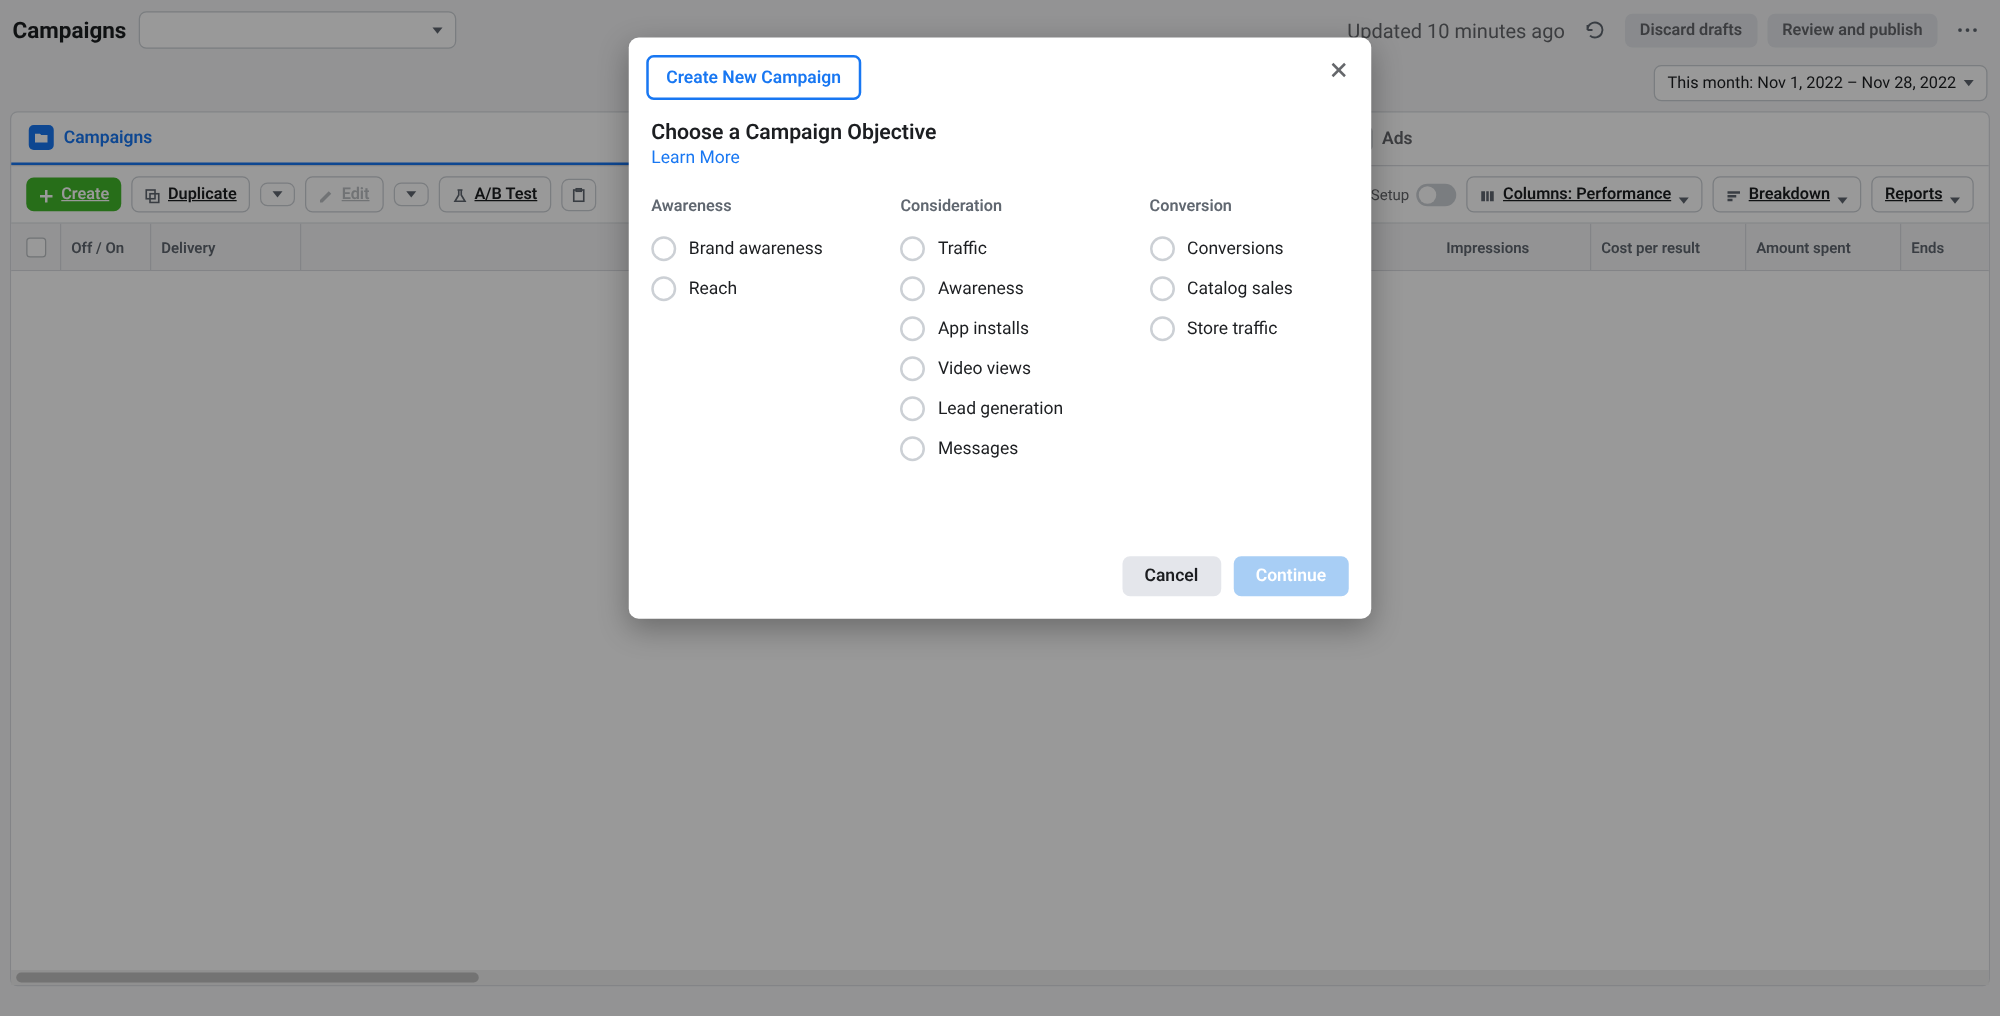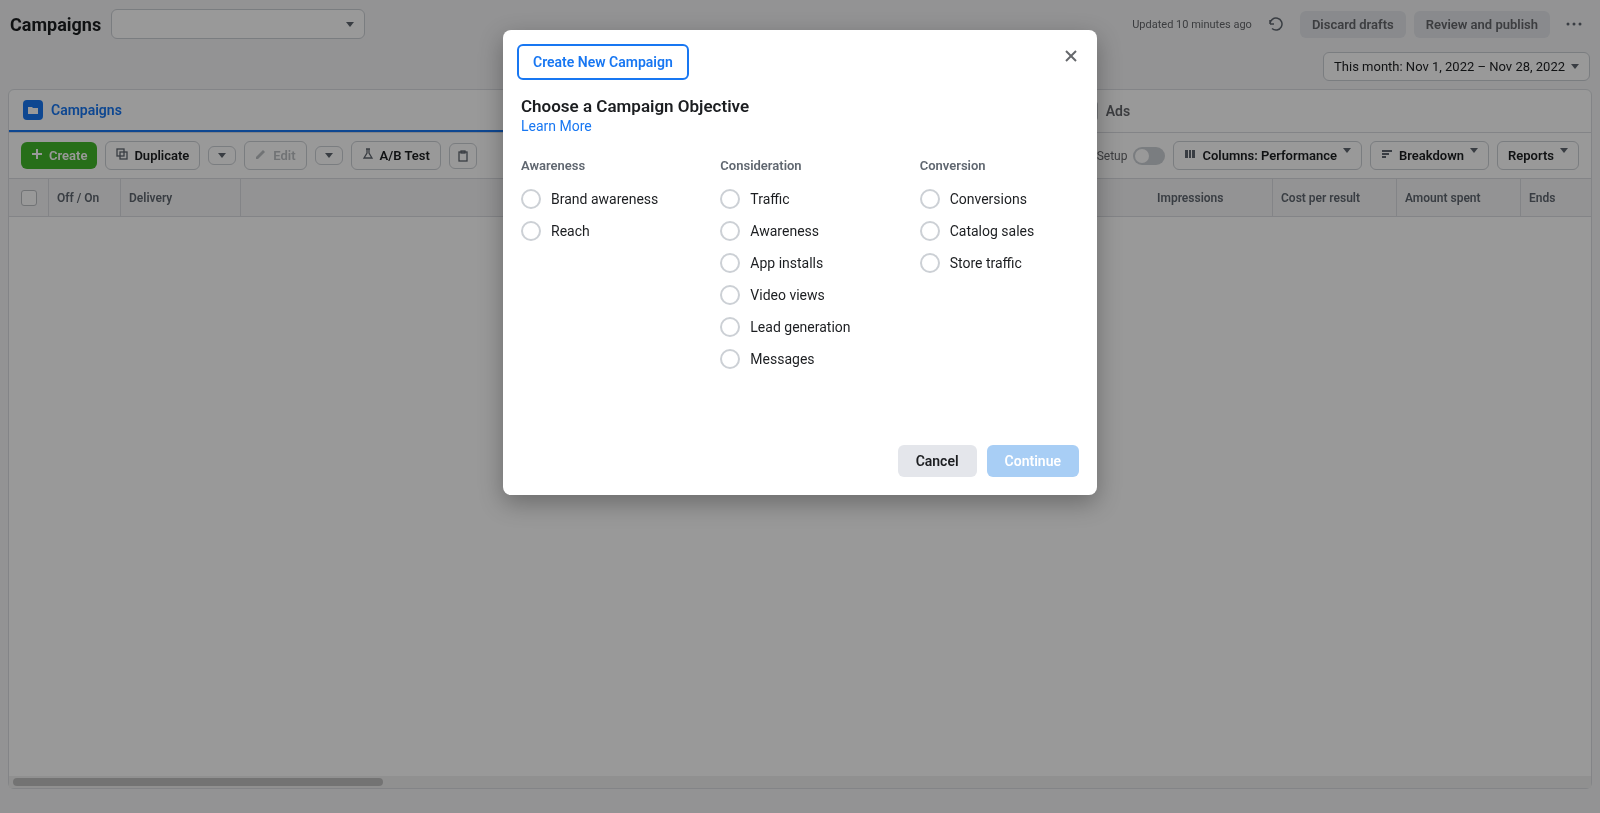--- a/index.html
+++ b/index.html
@@ -2,39 +2,39 @@
 <html><head>
 <meta charset="utf-8">
 <style>
 * { box-sizing: border-box; margin: 0; padding: 0; font-family: -apple-system, BlinkMacSystemFont, "Segoe UI", Roboto, Helvetica, Arial, sans-serif; }
 body { background: #f5f6f7; color: #1c1e21; font-size: 13px; width: 1600px; height: 813px; overflow: hidden; position: relative; }
 
 .topbar { display: flex; align-items: center; padding: 8px 10px; gap: 10px; }
 .topbar-title { font-size: 18px; font-weight: 700; }
 .account-dd { width: 254px; height: 30px; background: #fff; border: 1px solid #ccd0d5; border-radius: 6px; display: flex; align-items: center; justify-content: flex-end; padding: 0 10px; }
 .topbar-right { margin-left: auto; display: flex; align-items: center; gap: 8px; }
-.updated-text { color: #65676b; font-size: 11px; }
+.updated-text { color: #65676b; font-size: 16px; }
 .icon-btn { width: 32px; height: 32px; display: flex; align-items: center; justify-content: center; border-radius: 6px; cursor: pointer; }
 .pill-btn { background: #e4e6eb; color: #65676b; padding: 6px 12px; border-radius: 6px; font-weight: 600; font-size: 13px; cursor: pointer; border: none; }
 
 .searchbar { display: flex; align-items: center; padding: 4px 10px 8px; gap: 8px; }
 .search-input-wrap { flex: 1; max-width: 870px; display: flex; align-items: center; background: #fff; border: 1px solid #ccd0d5; border-radius: 18px; padding: 4px 12px; height: 32px; gap: 8px; }
 .search-input { border: none; outline: none; flex: 1; font-size: 13px; color: #65676b; }
 .date-range { margin-left: auto; display: flex; align-items: center; gap: 6px; background: #fff; border: 1px solid #ccd0d5; border-radius: 6px; padding: 6px 10px; font-size: 13px; }
 
 .main-panel { margin: 0 8px; background: #fff; border: 1px solid #dadde1; border-radius: 6px; height: 700px; display: flex; flex-direction: column; }
 .tabs-row { display: flex; border-bottom: 1px solid #dadde1; }
 .tab { flex: 1; padding: 10px 14px; display: flex; align-items: center; gap: 8px; font-size: 14px; font-weight: 600; color: #65676b; cursor: pointer; }
 .tab.active { color: #1877f2; border-bottom: 2px solid #1877f2; }
 .tab-icon { width: 20px; height: 20px; border-radius: 4px; display: flex; align-items: center; justify-content: center; }
 .tab.active .tab-icon { background: #1877f2; }
 .tab:not(.active) .tab-icon { background: #bcc0c4; }
 
 .toolbar { display: flex; align-items: center; padding: 8px 12px; gap: 8px; border-bottom: 1px solid #dadde1; }
-.btn { display: flex; align-items: flex-start; gap: 6px; padding: 6px 10px; border-radius: 6px; font-size: 13px; font-weight: 600; cursor: pointer; border: 1px solid #ccd0d5; background: #fff; color: #1c1e21; }
+.btn { display: flex; align-items: flex-end; gap: 6px; padding: 6px 10px; border-radius: 6px; font-size: 13px; font-weight: 600; cursor: pointer; border: 1px solid #ccd0d5; background: #fff; color: #1c1e21; text-decoration: underline; }
 .btn.green { background: #42b72a; color: #fff; border: none; }
 .btn.disabled { color: #bcc0c4; }
 .btn-dd { width: 28px; padding: 6px 0; justify-content: center; }
 .toolbar-spacer { flex: 1; }
 .toggle-wrap { display: flex; align-items: center; gap: 6px; font-size: 12px; color: #65676b; }
 .toggle { width: 32px; height: 18px; background: #ccd0d5; border-radius: 10px; position: relative; }
 .toggle::after { content: ""; position: absolute; width: 14px; height: 14px; background: #fff; border-radius: 50%; top: 2px; left: 2px; }
 
 .table-head { display: flex; border-bottom: 1px solid #dadde1; background: #f5f6f7; height: 38px; }
 .th { padding: 10px 8px; font-size: 12px; font-weight: 600; color: #606770; border-right: 1px solid #dadde1; display: flex; align-items: center; gap: 4px; }

